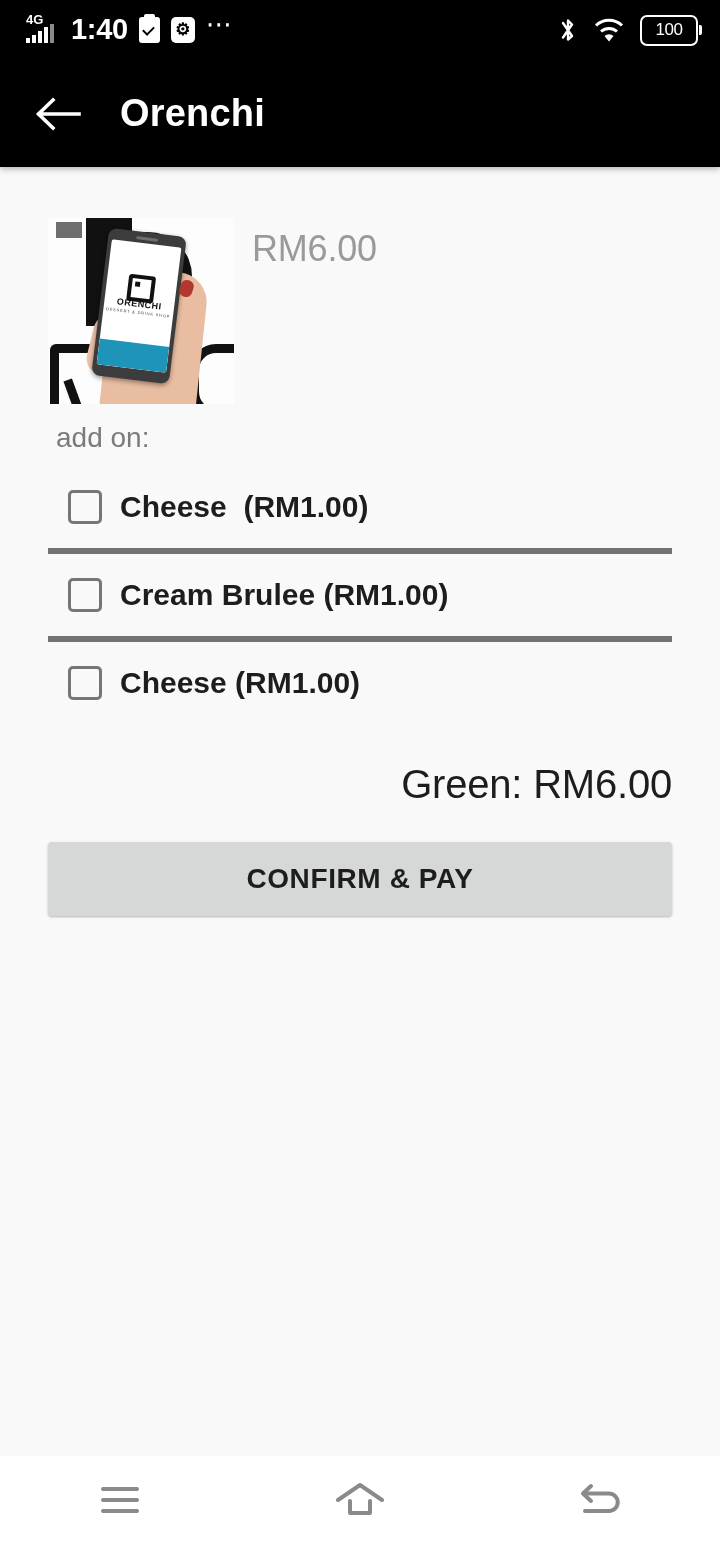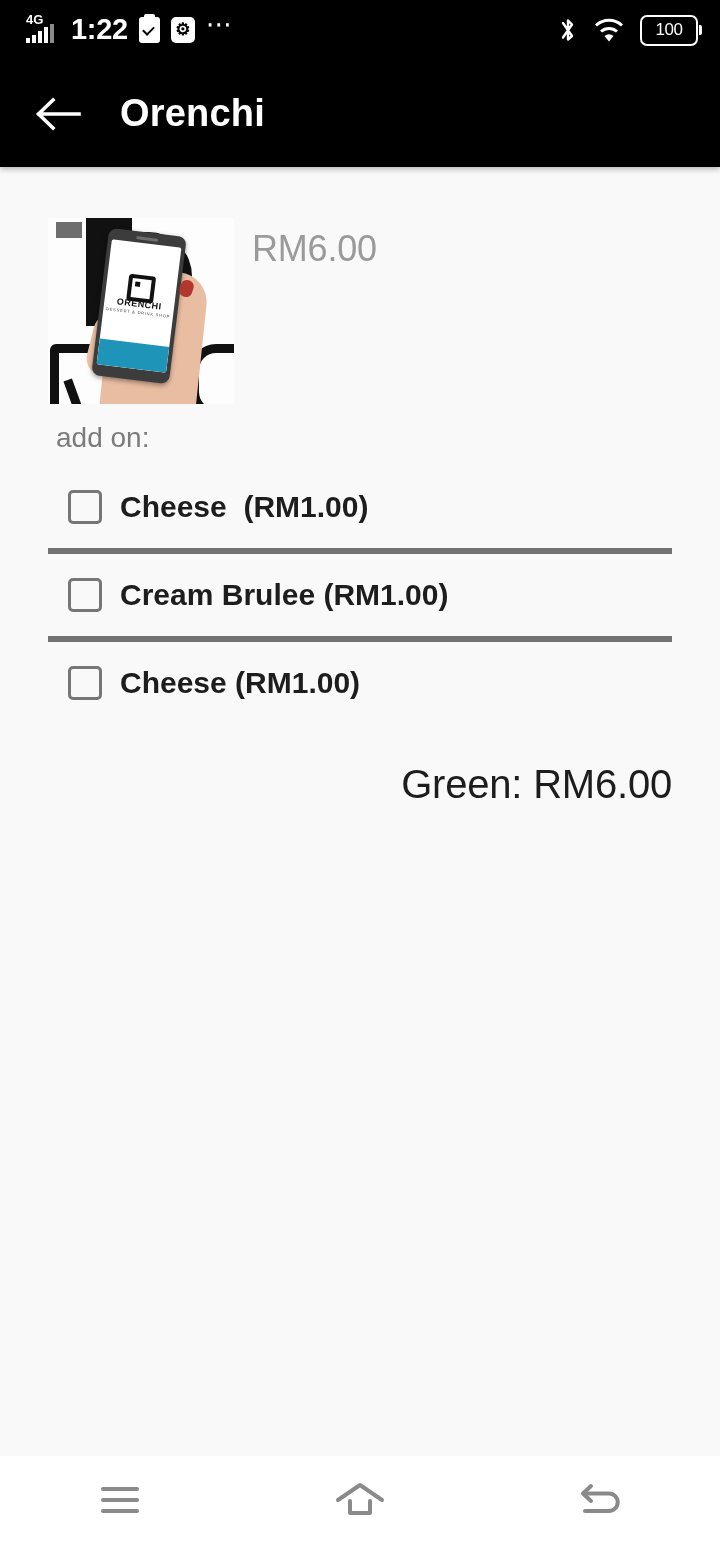--- a/index.html
+++ b/index.html
@@ -361,21 +361,21 @@
       <div class="signal-wrap">
         <div class="net">4G</div>
         <div class="bars">
           <i></i>
             <i></i>
             <i></i>
             <i></i>
             <i></i>
         </div>
       </div>
-      <div class="sb-time">1:22</div>
+      <div class="sb-time">1:40</div>
       <div class="clip-icon"></div>
       <div class="usb-icon">⚙</div>
       <div class="dots">⋯</div>
     </div>
     <div class="sb-right">
       <svg width="20" height="27" viewBox="0 0 20 27">
         <path d="M5 6 L14 19 L10 22.5 L10 3.5 L14 7.5 L5 20.5" fill="none" stroke="#ffffff" stroke-width="2.4" stroke-linejoin="round" stroke-linecap="round"></path>
       </svg>
       <svg width="32" height="26" viewBox="0 0 32 26">
         <path d="M3 8.5 A19 19 0 0 1 29 8.5" fill="none" stroke="#ffffff" stroke-width="3"></path>
@@ -438,20 +438,23 @@
         <div class="addon-text">Cream Brulee (RM1.00)</div>
       </div>
       <div class="addon-row">
         <div class="checkbox"></div>
         <div class="addon-text">Cheese (RM1.00)</div>
       </div>
     </div>
 
     <div class="total">Green: RM6.00</div>
 
+    <button class="pay-btn">
+      <span>CONFIRM &amp; PAY</span>
+    </button>
 
   </div>
 
   <div class="navbar">
     <div class="nav-btn">
       <div class="hamburger">
           <i></i>
           <i></i>
           <i></i>
         </div>

